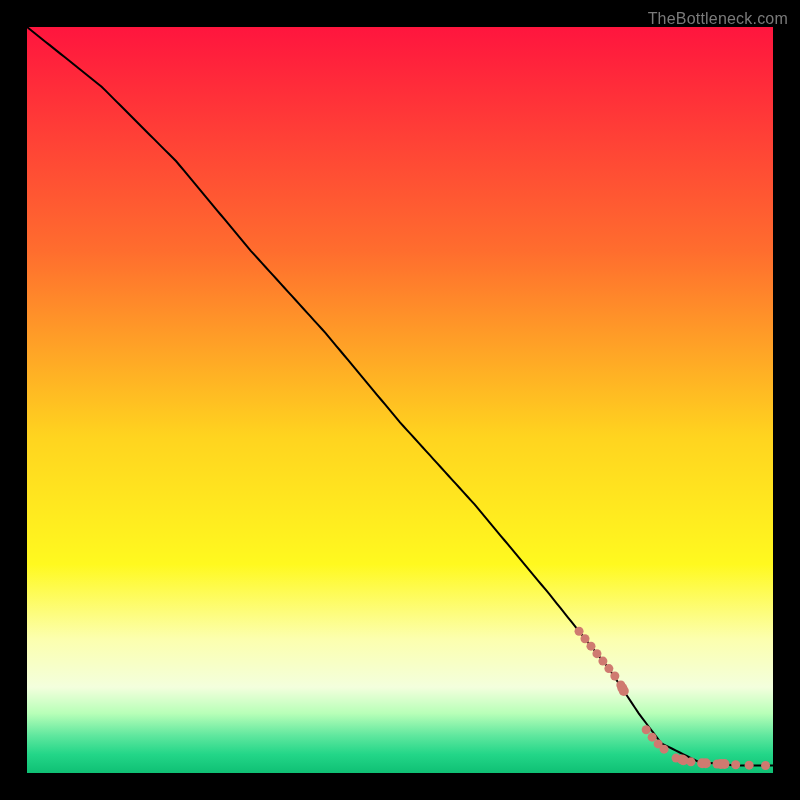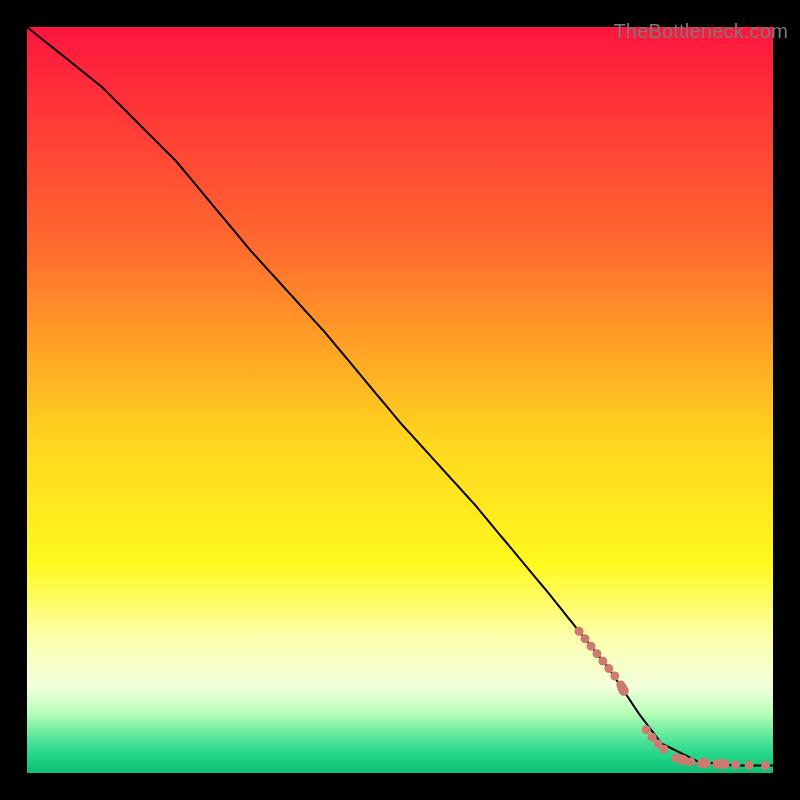--- a/index.html
+++ b/index.html
@@ -12,24 +12,24 @@
     overflow: hidden;
   }
   .frame {
     position: relative;
     width: 800px;
     height: 800px;
     background: #000;
   }
   .watermark {
     position: absolute;
-    top: 20px;
+    top: 10px;
     right: 12px;
     color: #7a7a7a;
-    font-size: 20px;
+    font-size: 16px;
     font-weight: 500;
     letter-spacing: 0.2px;
     z-index: 50;
     user-select: none;
   }
   .plot-area {
     position: absolute;
     left: 27px;
     top: 27px;
     width: 746px;

